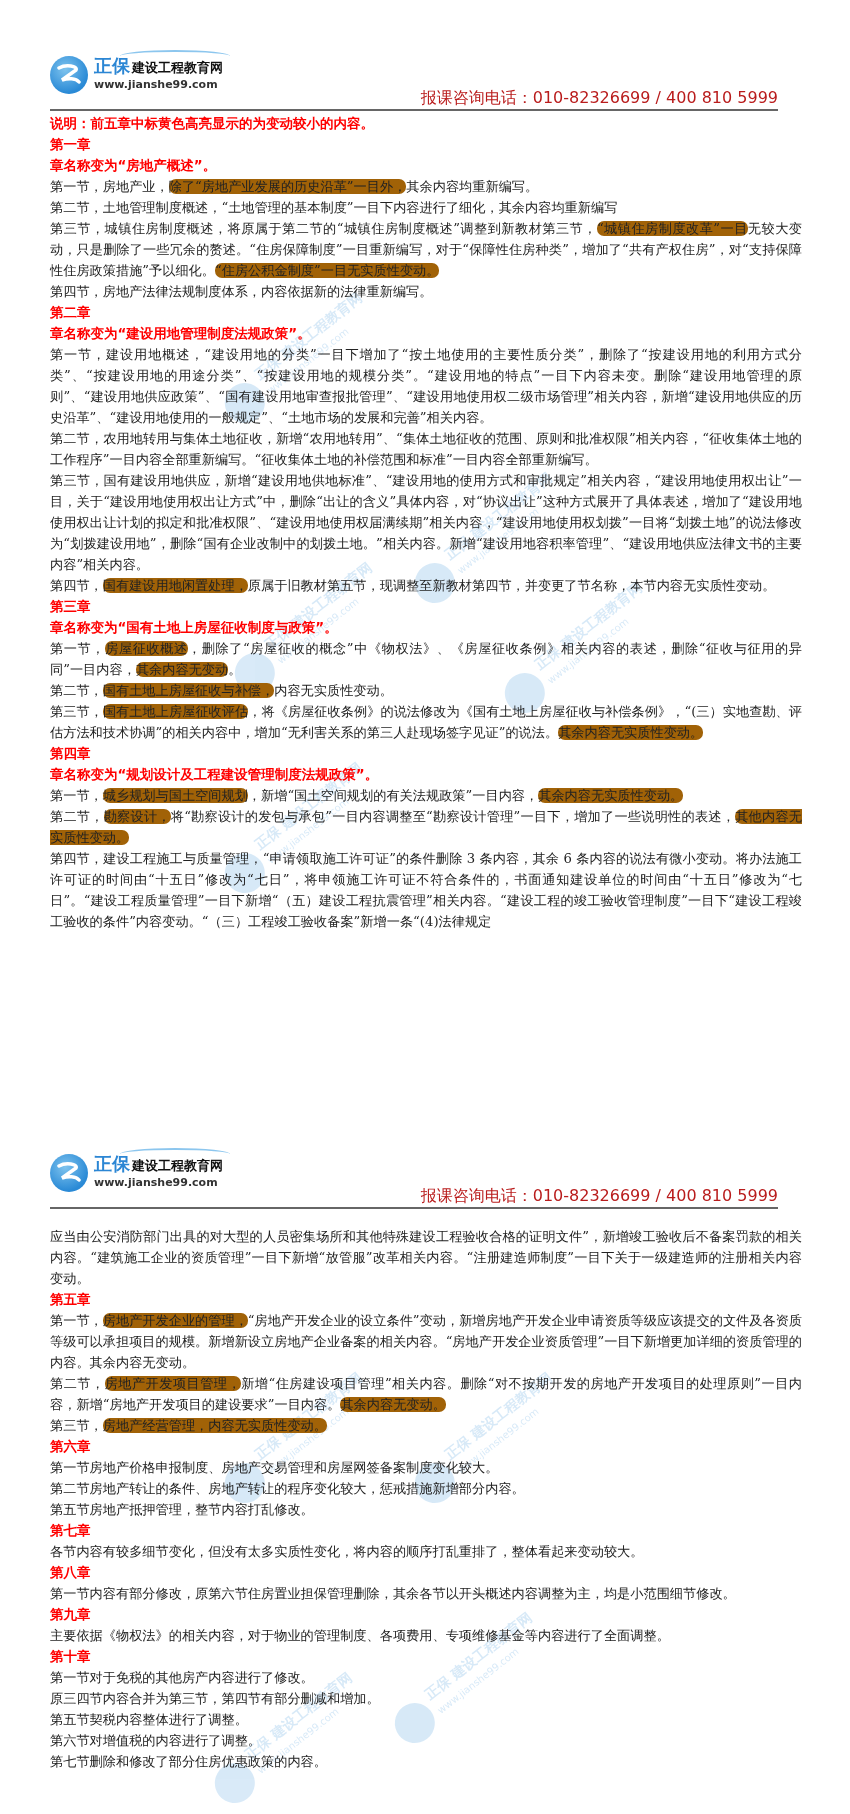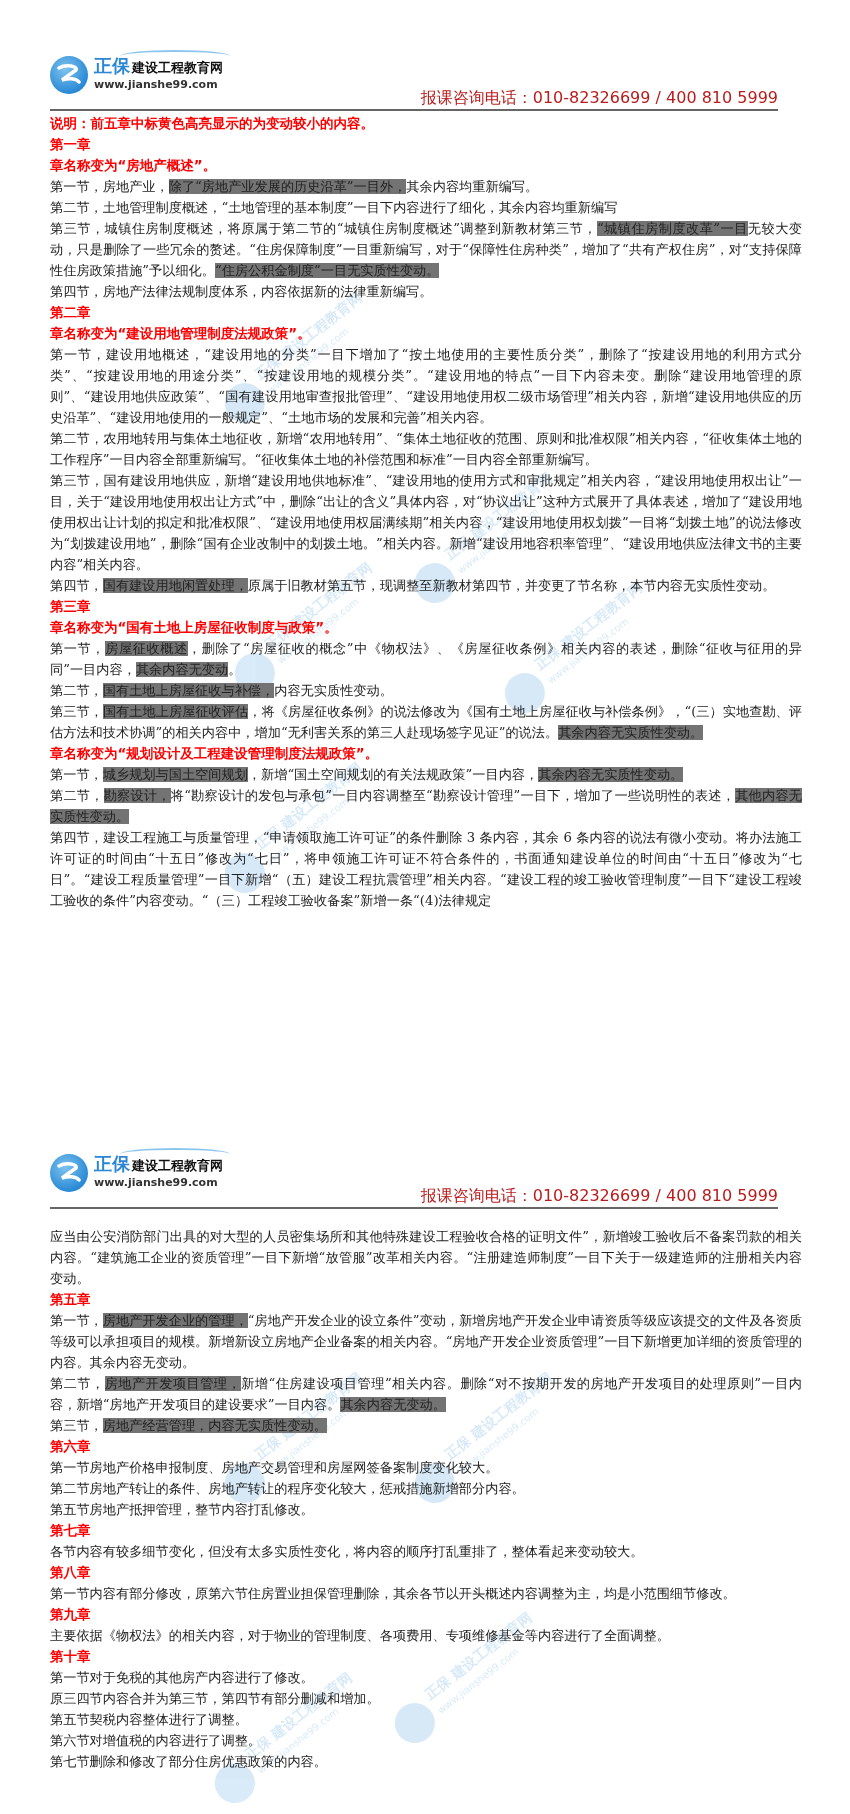--- a/index.html
+++ b/index.html
@@ -18,21 +18,21 @@
               border-top: 2px solid #8cc6ee; border-radius: 50% 50% 0 0; }
   .logo-url { position: absolute; left: 44px; top: 24px; font-family: "DejaVu Sans", sans-serif;
               font-size: 11px; font-weight: bold; color: #333; }
   .hotline { position: absolute; right: 0; top: 34px; font-family: "DejaVu Sans", sans-serif;
              font-size: 16px; color: #b91c1c; white-space: nowrap; }
   .rule { position: absolute; left: 0; top: 55px; width: 728px; height: 2px; background: #666; }
   .content { position: absolute; left: 50px; width: 752px; font-size: 13.2px; line-height: 21px;
              text-align: justify; }
   .content p { margin: 0; }
   .red { color: #ff0000; font-weight: bold; font-family: "DejaVu Sans", sans-serif; font-size: 13.5px; }
-  .hl { background: #737373; }
+  .hl { background: #a16207; border-radius: 7px; }
   .wm { position: absolute; width: 180px; height: 60px; transform: rotate(-38deg); opacity: 0.18;
         pointer-events: none; }
   .wm .c { position: absolute; left: 0; top: 10px; width: 40px; height: 40px; border-radius: 50%; background: #2a8ad6; }
   .wm .t { position: absolute; left: 46px; top: 8px; font-family: "DejaVu Sans", sans-serif; font-weight: bold;
            font-size: 14px; color: #2a8ad6; white-space: nowrap; }
   .wm .u { position: absolute; left: 46px; top: 30px; font-family: "DejaVu Sans", sans-serif; font-size: 10px;
            color: #2a8ad6; white-space: nowrap; }
 </style>
 </head>
 <body>
@@ -95,20 +95,21 @@
     <p>第二节，农用地转用与集体土地征收，新增“农用地转用”、“集体土地征收的范围、原则和批准权限”相关内容，“征收集体土地的工作程序”一目内容全部重新编写。“征收集体土地的补偿范围和标准”一目内容全部重新编写。</p>
     <p>第三节，国有建设用地供应，新增“建设用地供地标准”、“建设用地的使用方式和审批规定”相关内容，“建设用地使用权出让”一目，关于“建设用地使用权出让方式”中，删除“出让的含义”具体内容，对“协议出让”这种方式展开了具体表述，增加了“建设用地使用权出让计划的拟定和批准权限”、“建设用地使用权届满续期”相关内容，“建设用地使用权划拨”一目将“划拨土地”的说法修改为“划拨建设用地”，删除“国有企业改制中的划拨土地。”相关内容。新增“建设用地容积率管理”、“建设用地供应法律文书的主要内容”相关内容。</p>
     <p><span>第四节，</span><span class="hl">国有建设用地闲置处理，</span><span>原属于旧教材第五节，现调整至新教材第四节，并变更了节名称，本节内容无实质性变动。</span></p>
 
     <p class="red">第三章</p>
     <p class="red">章名称变为“国有土地上房屋征收制度与政策”。</p>
     <p><span>第一节，</span><span class="hl">房屋征收概述</span><span>，删除了“房屋征收的概念”中《物权法》、《房屋征收条例》相关内容的表述，删除“征收与征用的异同”一目内容，</span><span class="hl">其余内容无变动</span><span>。</span></p>
     <p><span>第二节，</span><span class="hl">国有土地上房屋征收与补偿，</span><span>内容无实质性变动。</span></p>
     <p><span>第三节，</span><span class="hl">国有土地上房屋征收评估</span><span>，将《房屋征收条例》的说法修改为《国有土地上房屋征收与补偿条例》，“(三）实地查勘、评估方法和技术协调”的相关内容中，增加“无利害关系的第三人赴现场签字见证”的说法。</span><span class="hl">其余内容无实质性变动。</span></p>
 
+    <p class="red">第四章</p>
     <p class="red">章名称变为“规划设计及工程建设管理制度法规政策”。</p>
     <p><span>第一节，</span><span class="hl">城乡规划与国土空间规划</span><span>，新增“国土空间规划的有关法规政策”一目内容，</span><span class="hl">其余内容无实质性变动。</span></p>
     <p><span>第二节，</span><span class="hl">勘察设计，</span><span>将“勘察设计的发包与承包”一目内容调整至“勘察设计管理”一目下，增加了一些说明性的表述，</span><span class="hl">其他内容无实质性变动。</span></p>
     <p>第四节，建设工程施工与质量管理，“申请领取施工许可证”的条件删除 3 条内容，其余 6 条内容的说法有微小变动。将办法施工许可证的时间由“十五日”修改为“七日”，将申领施工许可证不符合条件的，书面通知建设单位的时间由“十五日”修改为“七日”。“建设工程质量管理”一目下新增“（五）建设工程抗震管理”相关内容。“建设工程的竣工验收管理制度”一目下“建设工程竣工验收的条件”内容变动。“（三）工程竣工验收备案”新增一条“(4)法律规定</p>
   </div>
 </div>
 
 <div class="page" style="top:1130px;height:684px;">
   <div class="header" style="top:22px;">
     <div class="logo">

